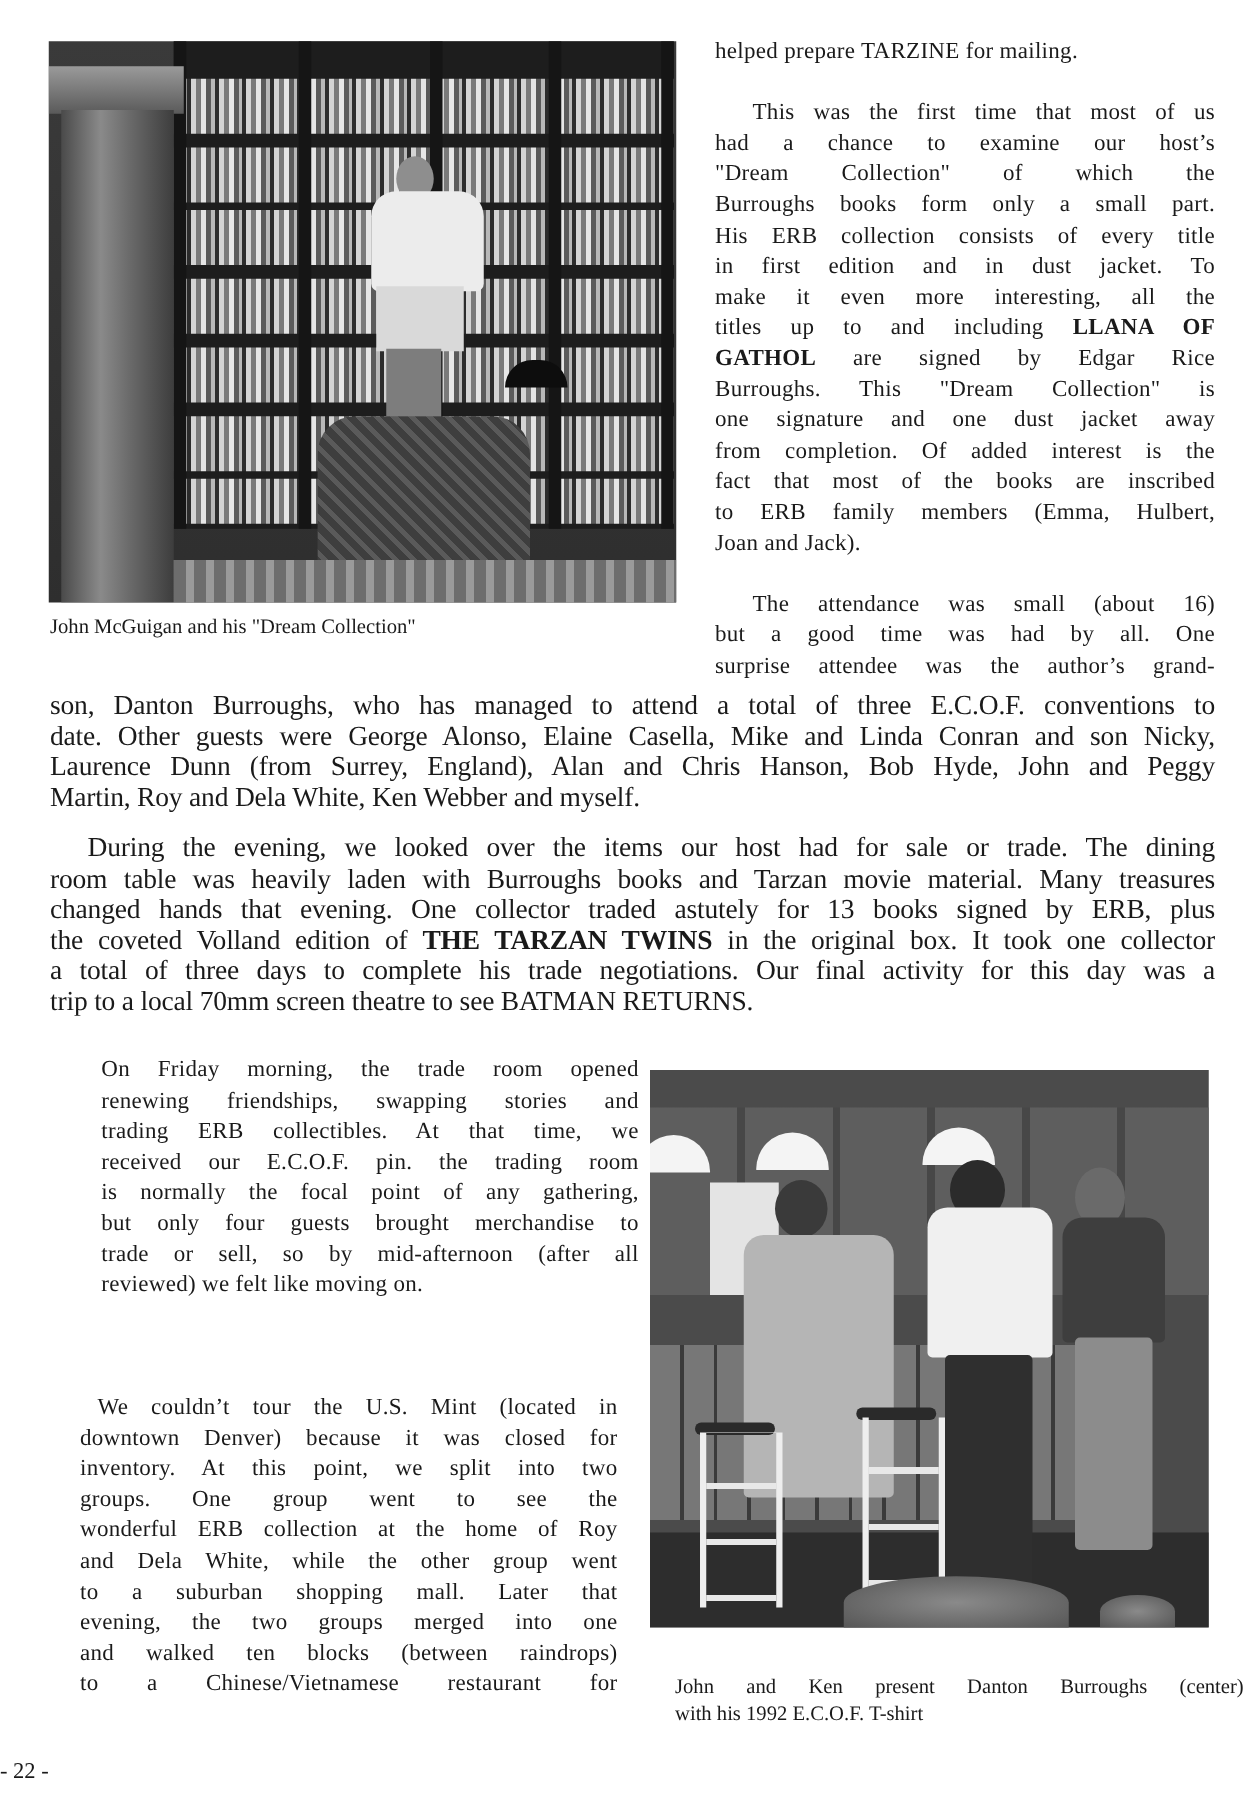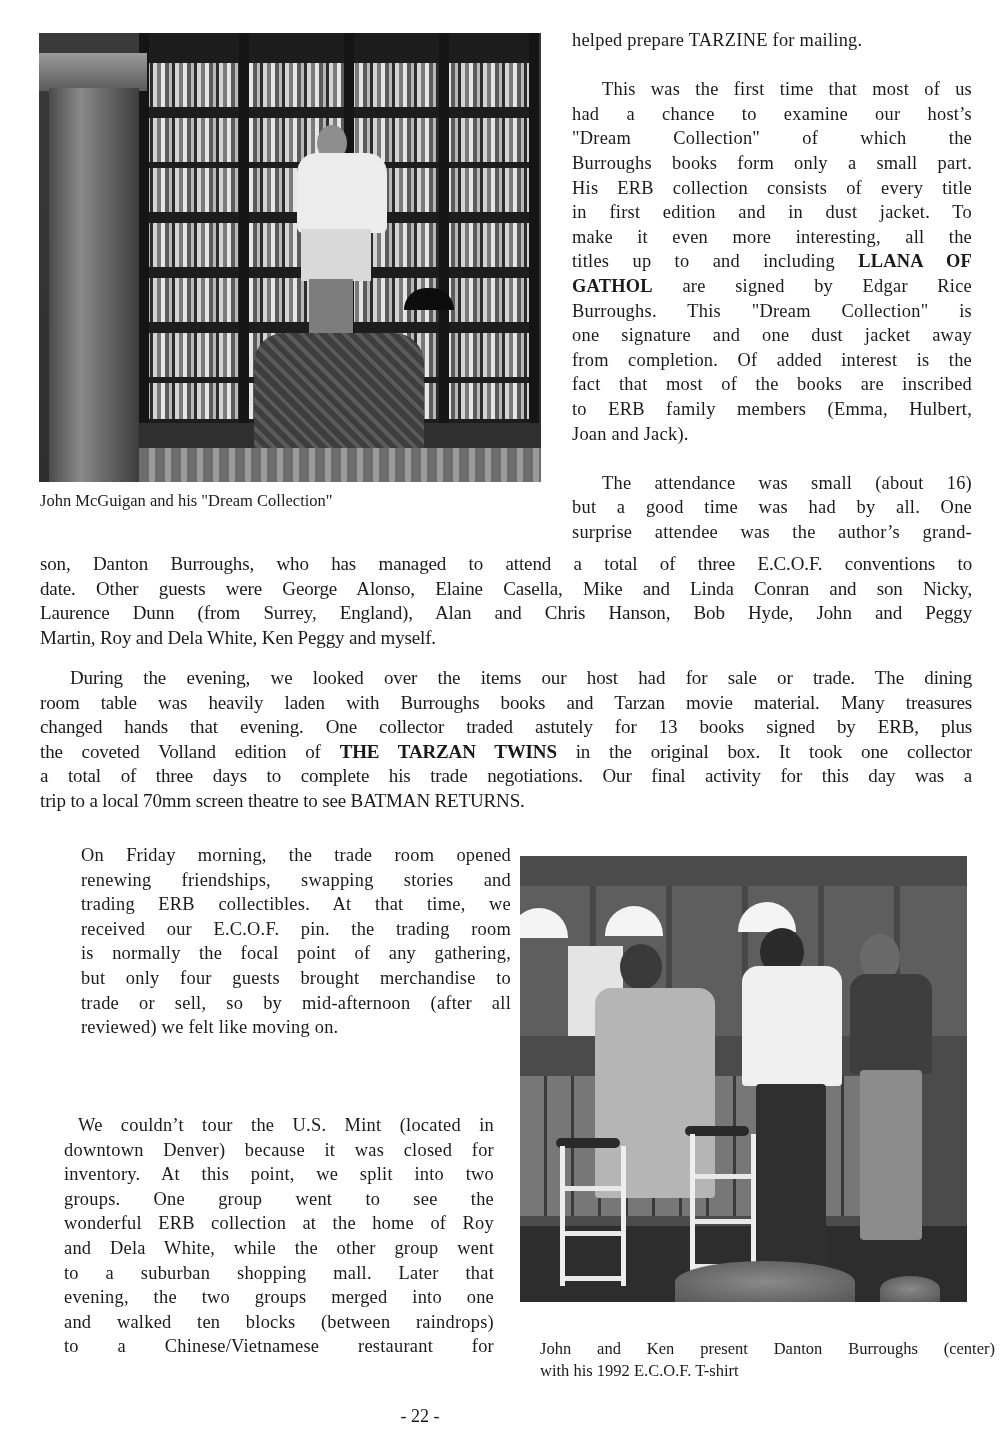--- a/index.html
+++ b/index.html
@@ -8,26 +8,26 @@
     background: #ffffff; color: #1a1a1a;
     font-family: "DejaVu Serif", "Liberation Serif", serif;
   }
   .para {
     position: absolute; font-size: 18.4px; line-height: 24.6px;
     text-align: justify; font-family: "Liberation Serif", serif;
     letter-spacing: 0.25px;
   }
   .para .ln { display: block; text-align: justify; text-align-last: justify; white-space: nowrap; }
   .para .ln.last { text-align-last: left; }
-  .wide { font-size: 19px; letter-spacing: -0.15px; font-family: "Liberation Serif", serif; }
+  .wide { font-size: 22px; letter-spacing: -0.15px; font-family: "Liberation Serif", serif; }
   .indent { padding-left: 30px; }
   .caption { position: absolute; font-family: "Liberation Serif", serif; font-size: 16.5px; line-height: 22px; }
   b.title { font-weight: bold; }
   .photo { position: absolute; background: #555; overflow: hidden; }
-  .pagenum { position: absolute; left: 0; width: 840px; text-align: center; top: 1406px; font-family: "Liberation Serif", serif; font-size: 18px; }
+  .pagenum { position: absolute; left: 0; width: 840px; top: 1406px; font-family: "Liberation Serif", serif; font-size: 18px; }
 
   
   #photo1 { left: 39px; top: 33px; width: 502px; height: 449px;
     background: linear-gradient(#3a3a3a, #2e2e2e); }
   #photo1 .column-pillar { position: absolute; left: 10px; top: 55px; width: 90px; height: 394px;
     background: linear-gradient(90deg, #4a4a4a 0%, #8a8a8a 35%, #6b6b6b 60%, #3d3d3d 100%); }
   #photo1 .pillar-cap { position: absolute; left: 0; top: 20px; width: 108px; height: 38px;
     background: linear-gradient(#9a9a9a, #5a5a5a); }
   #photo1 .shelves { position: absolute; left: 100px; top: 0; width: 400px; height: 390px; background: #1d1d1d; }
   #photo1 .shelf { position: absolute; left: 0; width: 100%; height: 44px;
@@ -110,21 +110,21 @@
   <span class="ln" style="height:24.6px"></span>
   <span class="ln indent">The attendance was small (about 16)</span>
   <span class="ln">but a good time was had by all. One</span>
   <span class="ln">surprise attendee was the author’s grand-</span>
 </div>
 
 <div class="para wide" style="left:40px; top:552px; width:932px;">
   <span class="ln">son, Danton Burroughs, who has managed to attend a total of three E.C.O.F. conventions to</span>
   <span class="ln">date. Other guests were George Alonso, Elaine Casella, Mike and Linda Conran and son Nicky,</span>
   <span class="ln">Laurence Dunn (from Surrey, England), Alan and Chris Hanson, Bob Hyde, John and Peggy</span>
-  <span class="ln last">Martin, Roy and Dela White, Ken Peggy and myself.</span>
+  <span class="ln last">Martin, Roy and Dela White, Ken Webber and myself.</span>
 </div>
 
 <div class="para wide" style="left:40px; top:666px; width:932px;">
   <span class="ln indent">During the evening, we looked over the items our host had for sale or trade. The dining</span>
   <span class="ln">room table was heavily laden with Burroughs books and Tarzan movie material. Many treasures</span>
   <span class="ln">changed hands that evening. One collector traded astutely for 13 books signed by ERB, plus</span>
   <span class="ln"><span>the coveted Volland edition of </span><b class="title">THE TARZAN TWINS</b><span> in the original box. It took one collector</span></span>
   <span class="ln">a total of three days to complete his trade negotiations. Our final activity for this day was a</span>
   <span class="ln last">trip to a local 70mm screen theatre to see BATMAN RETURNS.</span>
 </div>

